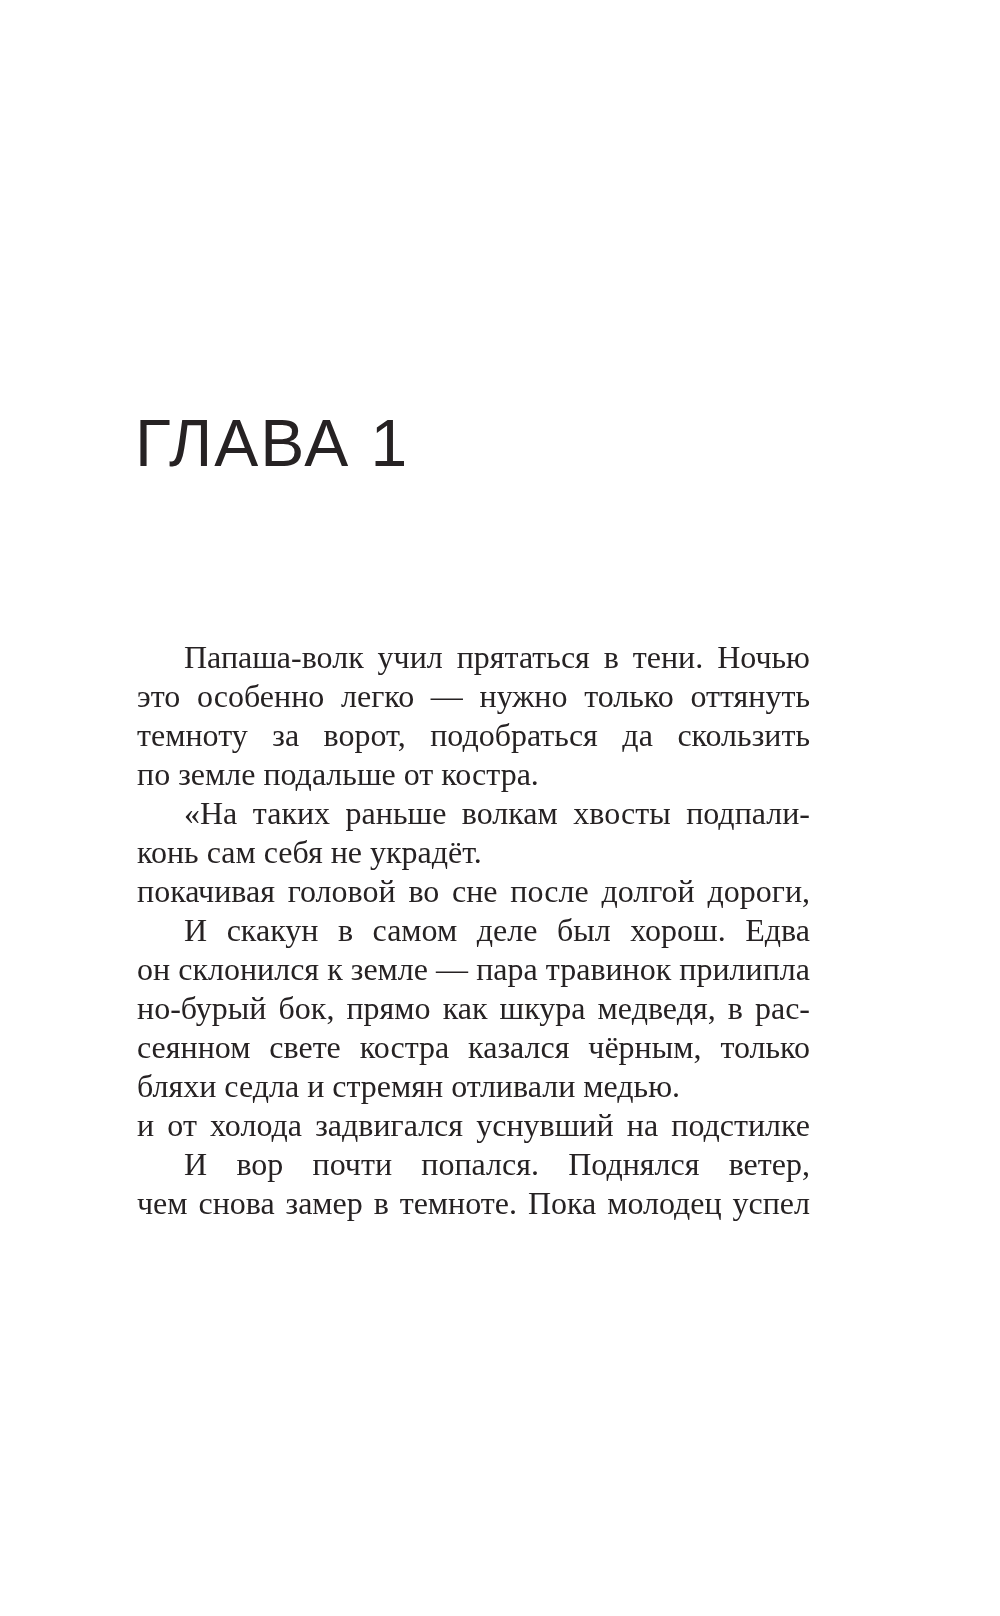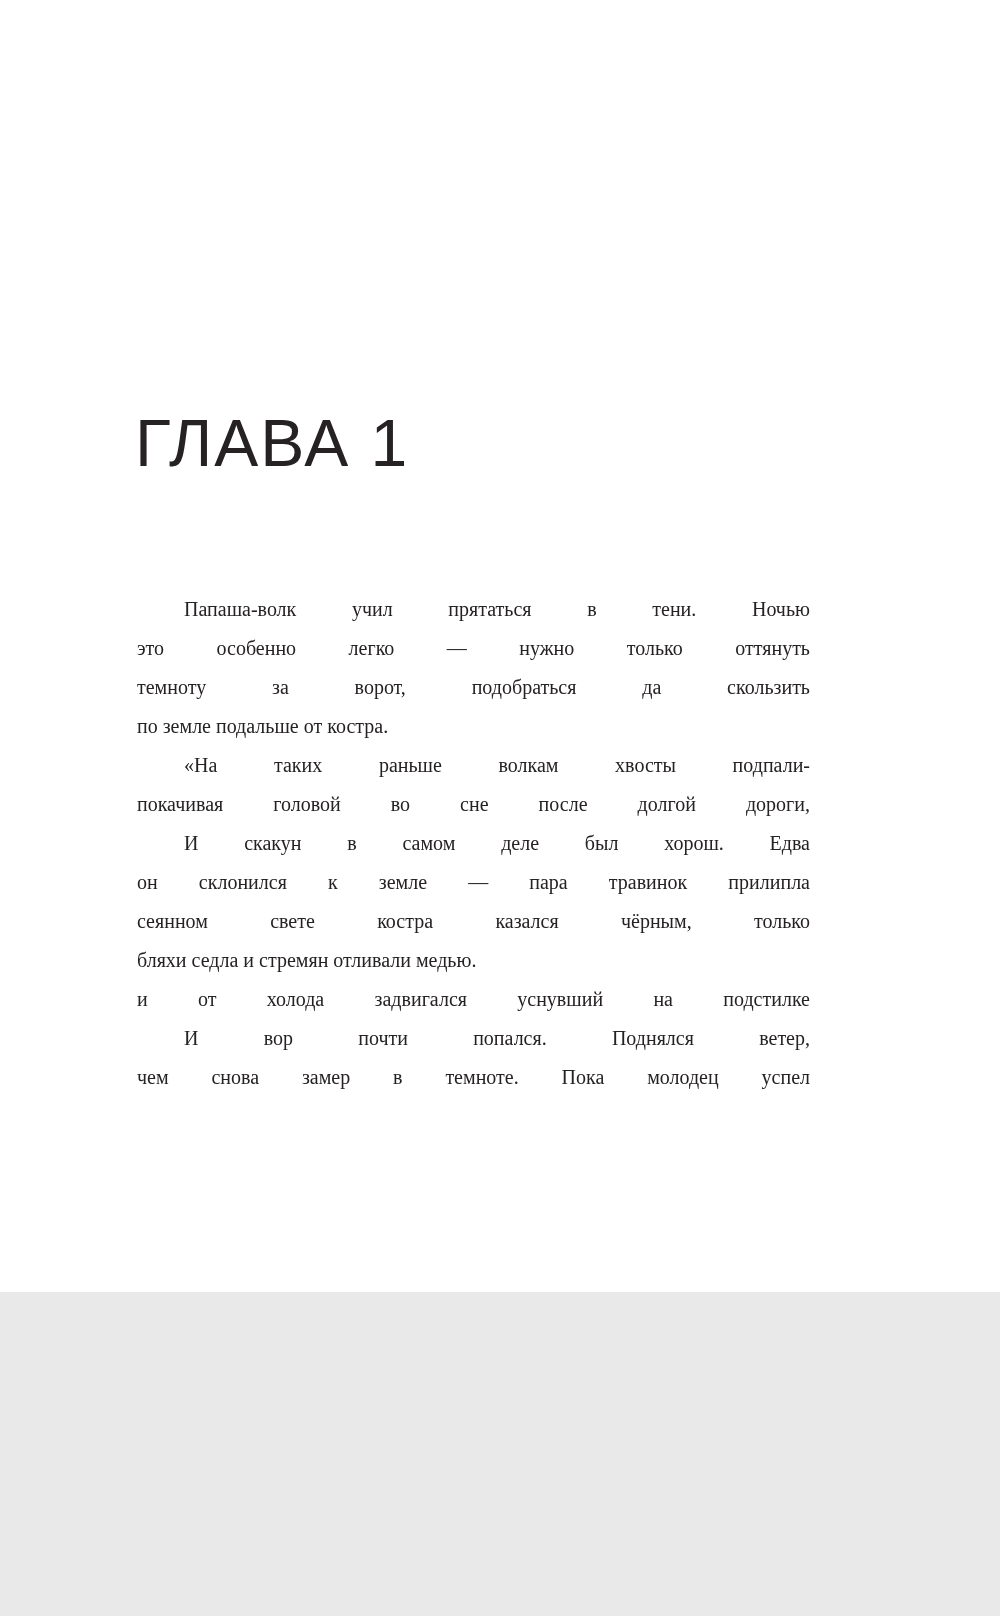--- a/index.html
+++ b/index.html
@@ -3,44 +3,44 @@
 <meta charset="utf-8">
 <style>
   html, body {
     margin: 0;
     padding: 0;
     background: #e9e9e9;
   }
   .page {
     position: relative;
     width: 1000px;
-    height: 1292px;
+    height: 1616px;
     margin: 0 auto;
     background: var(--paper, #ffffff);
     overflow: hidden;
     font-family: "Liberation Serif", serif;
   }
   .chapter-heading {
     position: absolute;
     left: 135px;
     top: 410px;
     font-family: "Liberation Sans", sans-serif;
     font-size: 66px;
     line-height: 66px;
     font-weight: 400;
     letter-spacing: 2px;
     color: var(--ink, #231f20);
     white-space: nowrap;
   }
   .page-text {
     position: absolute;
     left: 137px;
-    top: 590px;
+    top: 638px;
     width: 673px;
-    font-size: 20px;
+    font-size: 32px;
     color: var(--ink, #262223);
   }
   .paragraph {
     margin: 0;
     padding: 0;
   }
   .line {
     height: 39px;
     line-height: 39px;
     text-align: justify;
@@ -61,25 +61,27 @@
   <div class="chapter-heading">ГЛАВА 1</div>
   <div class="page-text">
       <div class="paragraph">
         <div class="line first">Папаша-волк учил прятаться в тени. Ночью</div>
         <div class="line">это особенно легко — нужно только оттянуть</div>
         <div class="line">темноту за ворот, подобраться да скользить</div>
         <div class="line last">по земле подальше от костра.</div>
       </div>
       <div class="paragraph">
         <div class="line first">«На таких раньше волкам хвосты подпали-</div>
+        <div class="line last">конь сам себя не украдёт.</div>
       </div>
       <div class="paragraph">
         <div class="line">покачивая головой во сне после долгой дороги,</div>
         <div class="line first">И скакун в самом деле был хорош. Едва</div>
         <div class="line">он склонился к земле — пара травинок прилипла</div>
+        <div class="line">но-бурый бок, прямо как шкура медведя, в рас-</div>
         <div class="line">сеянном свете костра казался чёрным, только</div>
         <div class="line last">бляхи седла и стремян отливали медью.</div>
       </div>
       <div class="paragraph">
         <div class="line">и от холода задвигался уснувший на подстилке</div>
         <div class="line first">И вор почти попался. Поднялся ветер,</div>
       </div>
       <div class="paragraph">
         <div class="line">чем снова замер в темноте. Пока молодец успел</div>
       </div>

